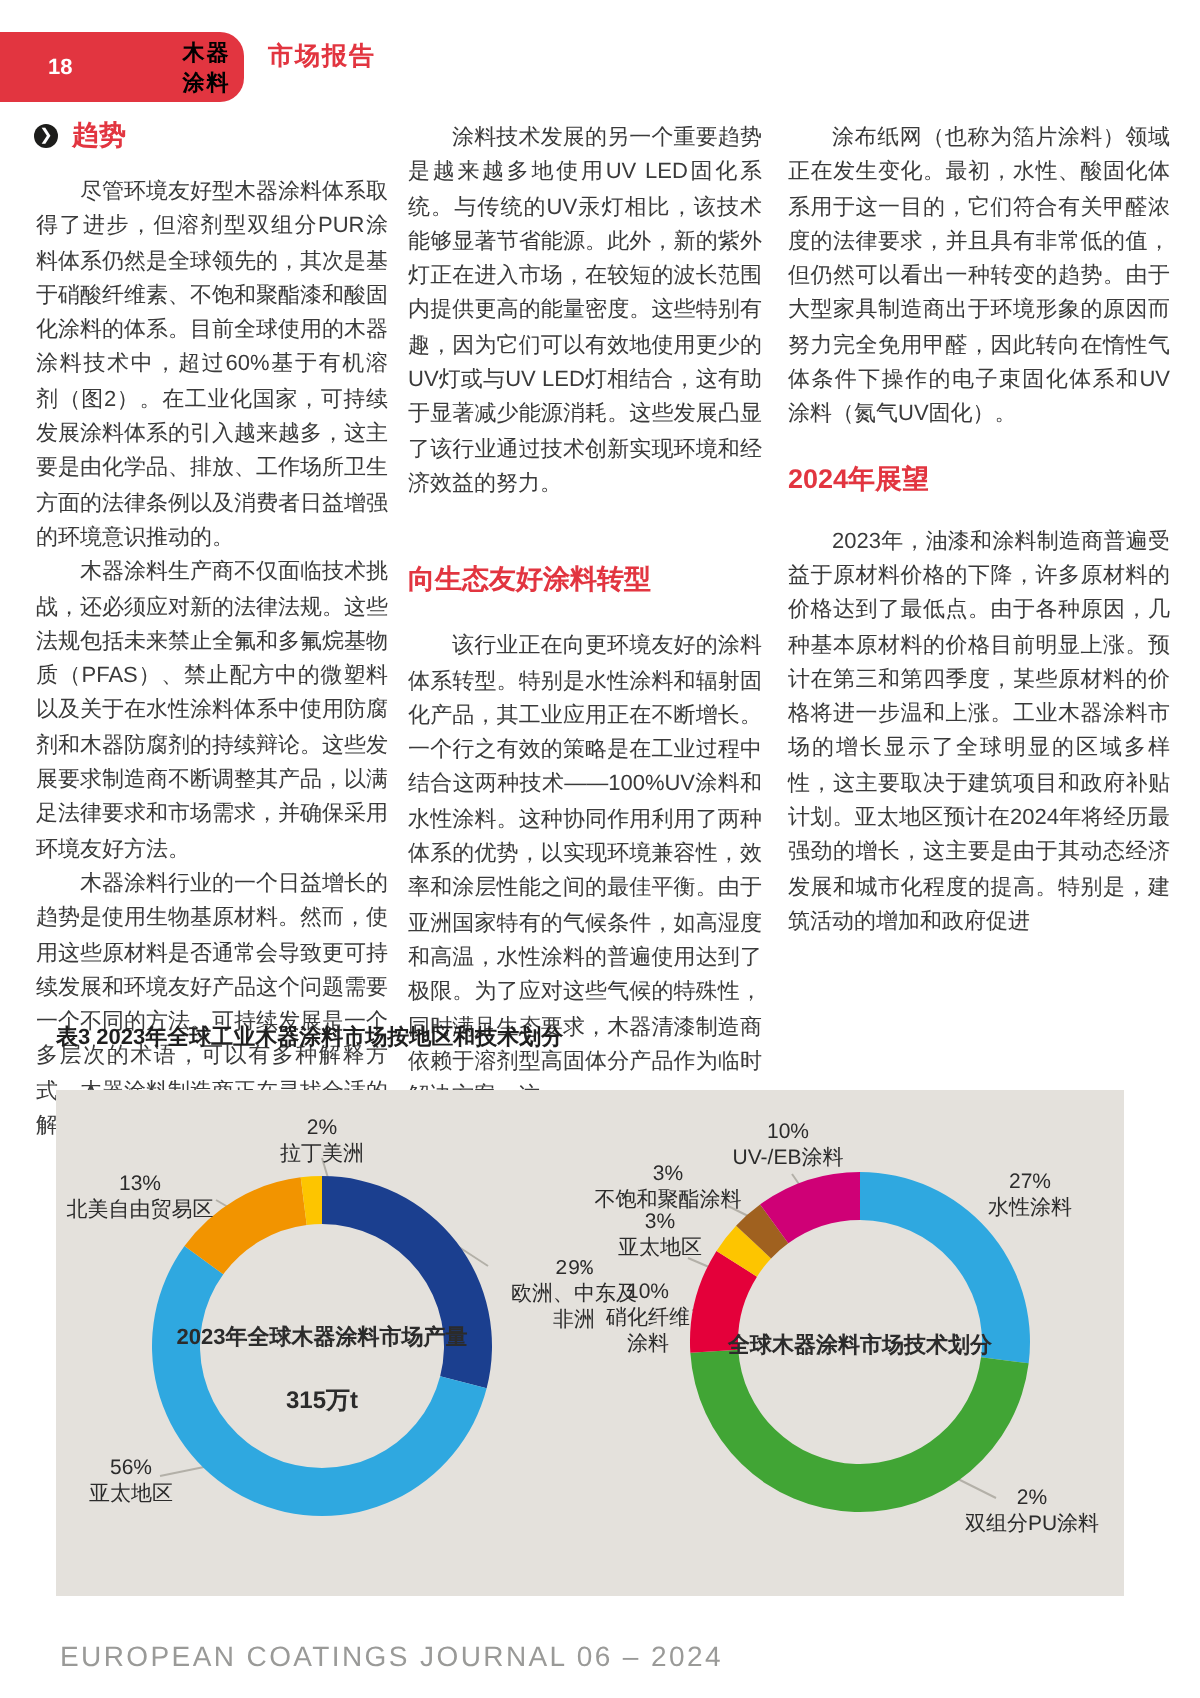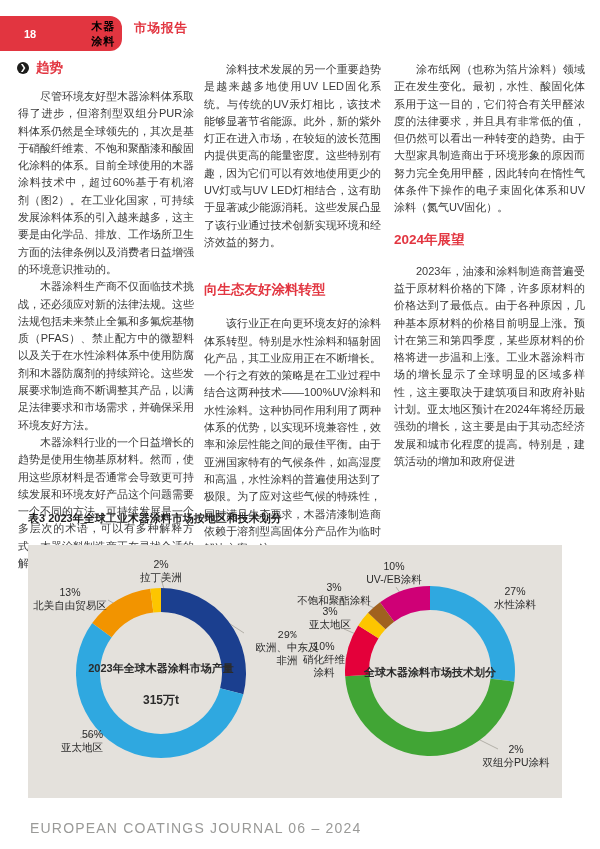--- a/index.html
+++ b/index.html
@@ -124,21 +124,21 @@
     <span>拉丁美洲</span>
   </div>
   <div class="cl" style="left:0px;top:41px;width:84px;">
     <span>13%</span>
     <span>北美自由贸易区</span>
   </div>
   <div class="cl" style="left:227px;top:84px;width:64px;font-family:Liberation Mono, monospace;">
     <span>29%</span>
     <span>欧洲、中东及非洲</span>
   </div>
-  <div class="cl" style="left:0px;top:183px;width:75px;text-align:right;">
+  <div class="cl" style="left:0px;top:183px;width:75px;">
     <span>56%</span>
     <span>亚太地区</span>
   </div>
   <div class="center-label" style="left:53px;top:116px;width:160px;">2023年全球木器涂料市场产量</div>
   <div class="center-label" style="left:53px;top:147px;width:160px;font-size:12px;">315万t</div>
 
   <div class="cl" style="left:326px;top:15px;width:80px;">
     <span>10%</span>
     <span>UV-/EB涂料</span>
   </div>

